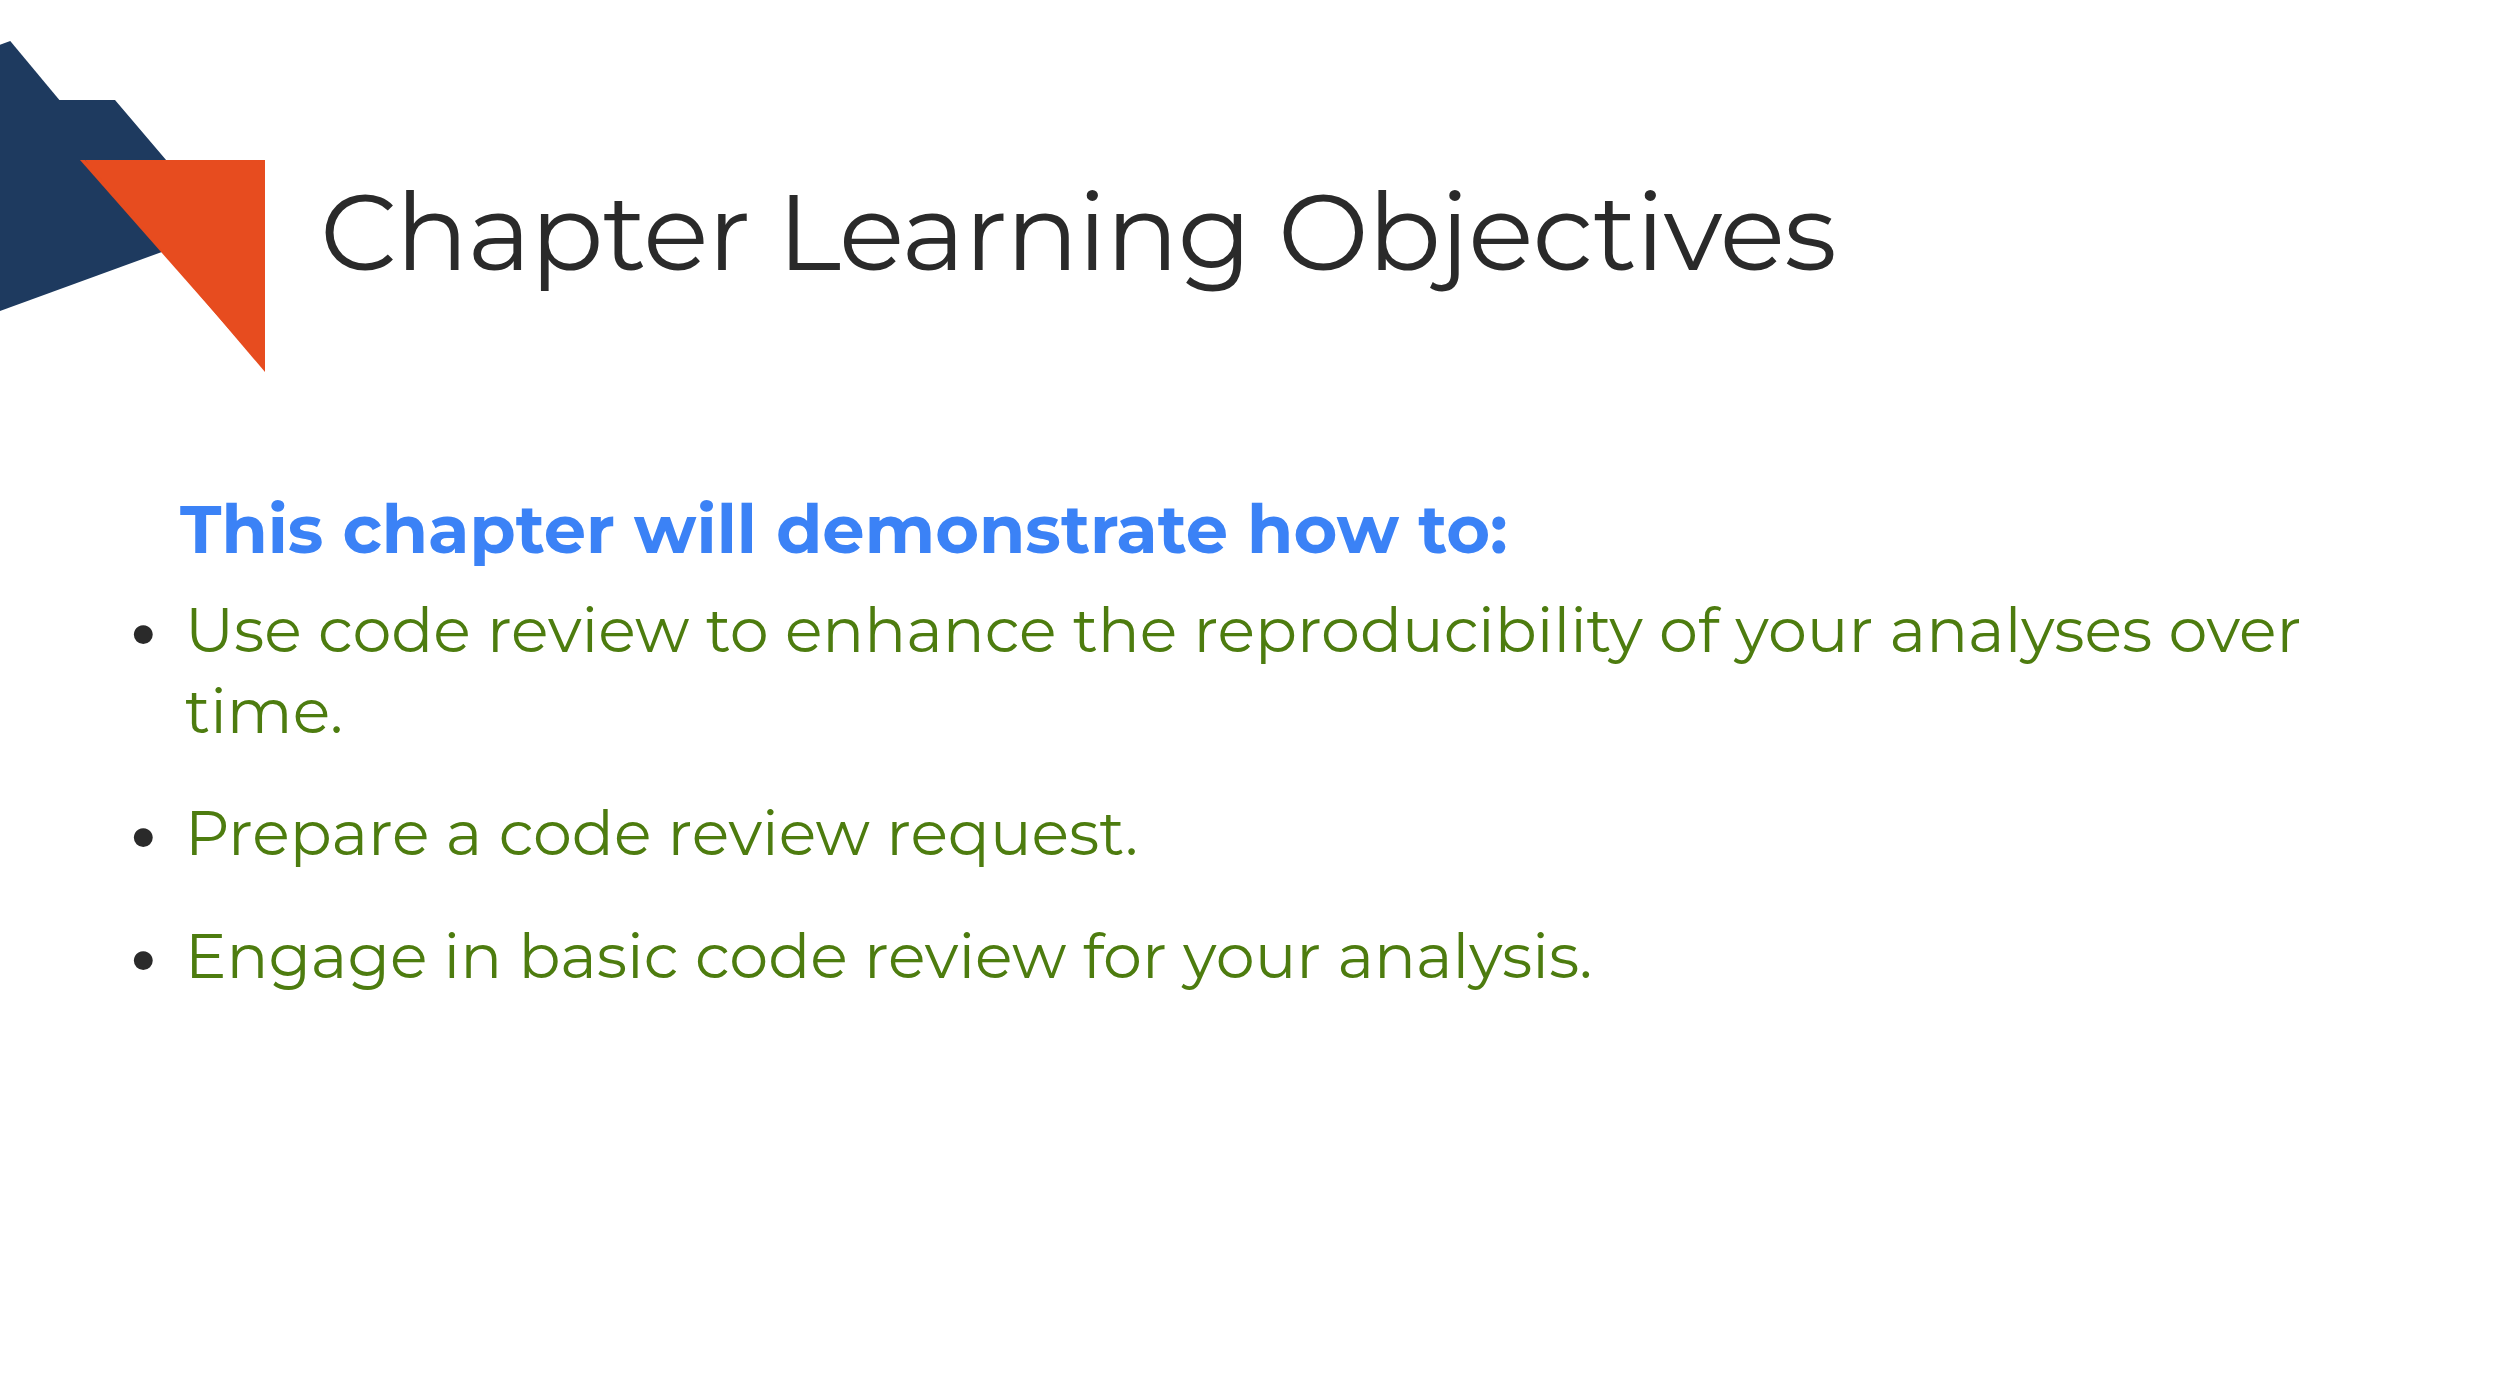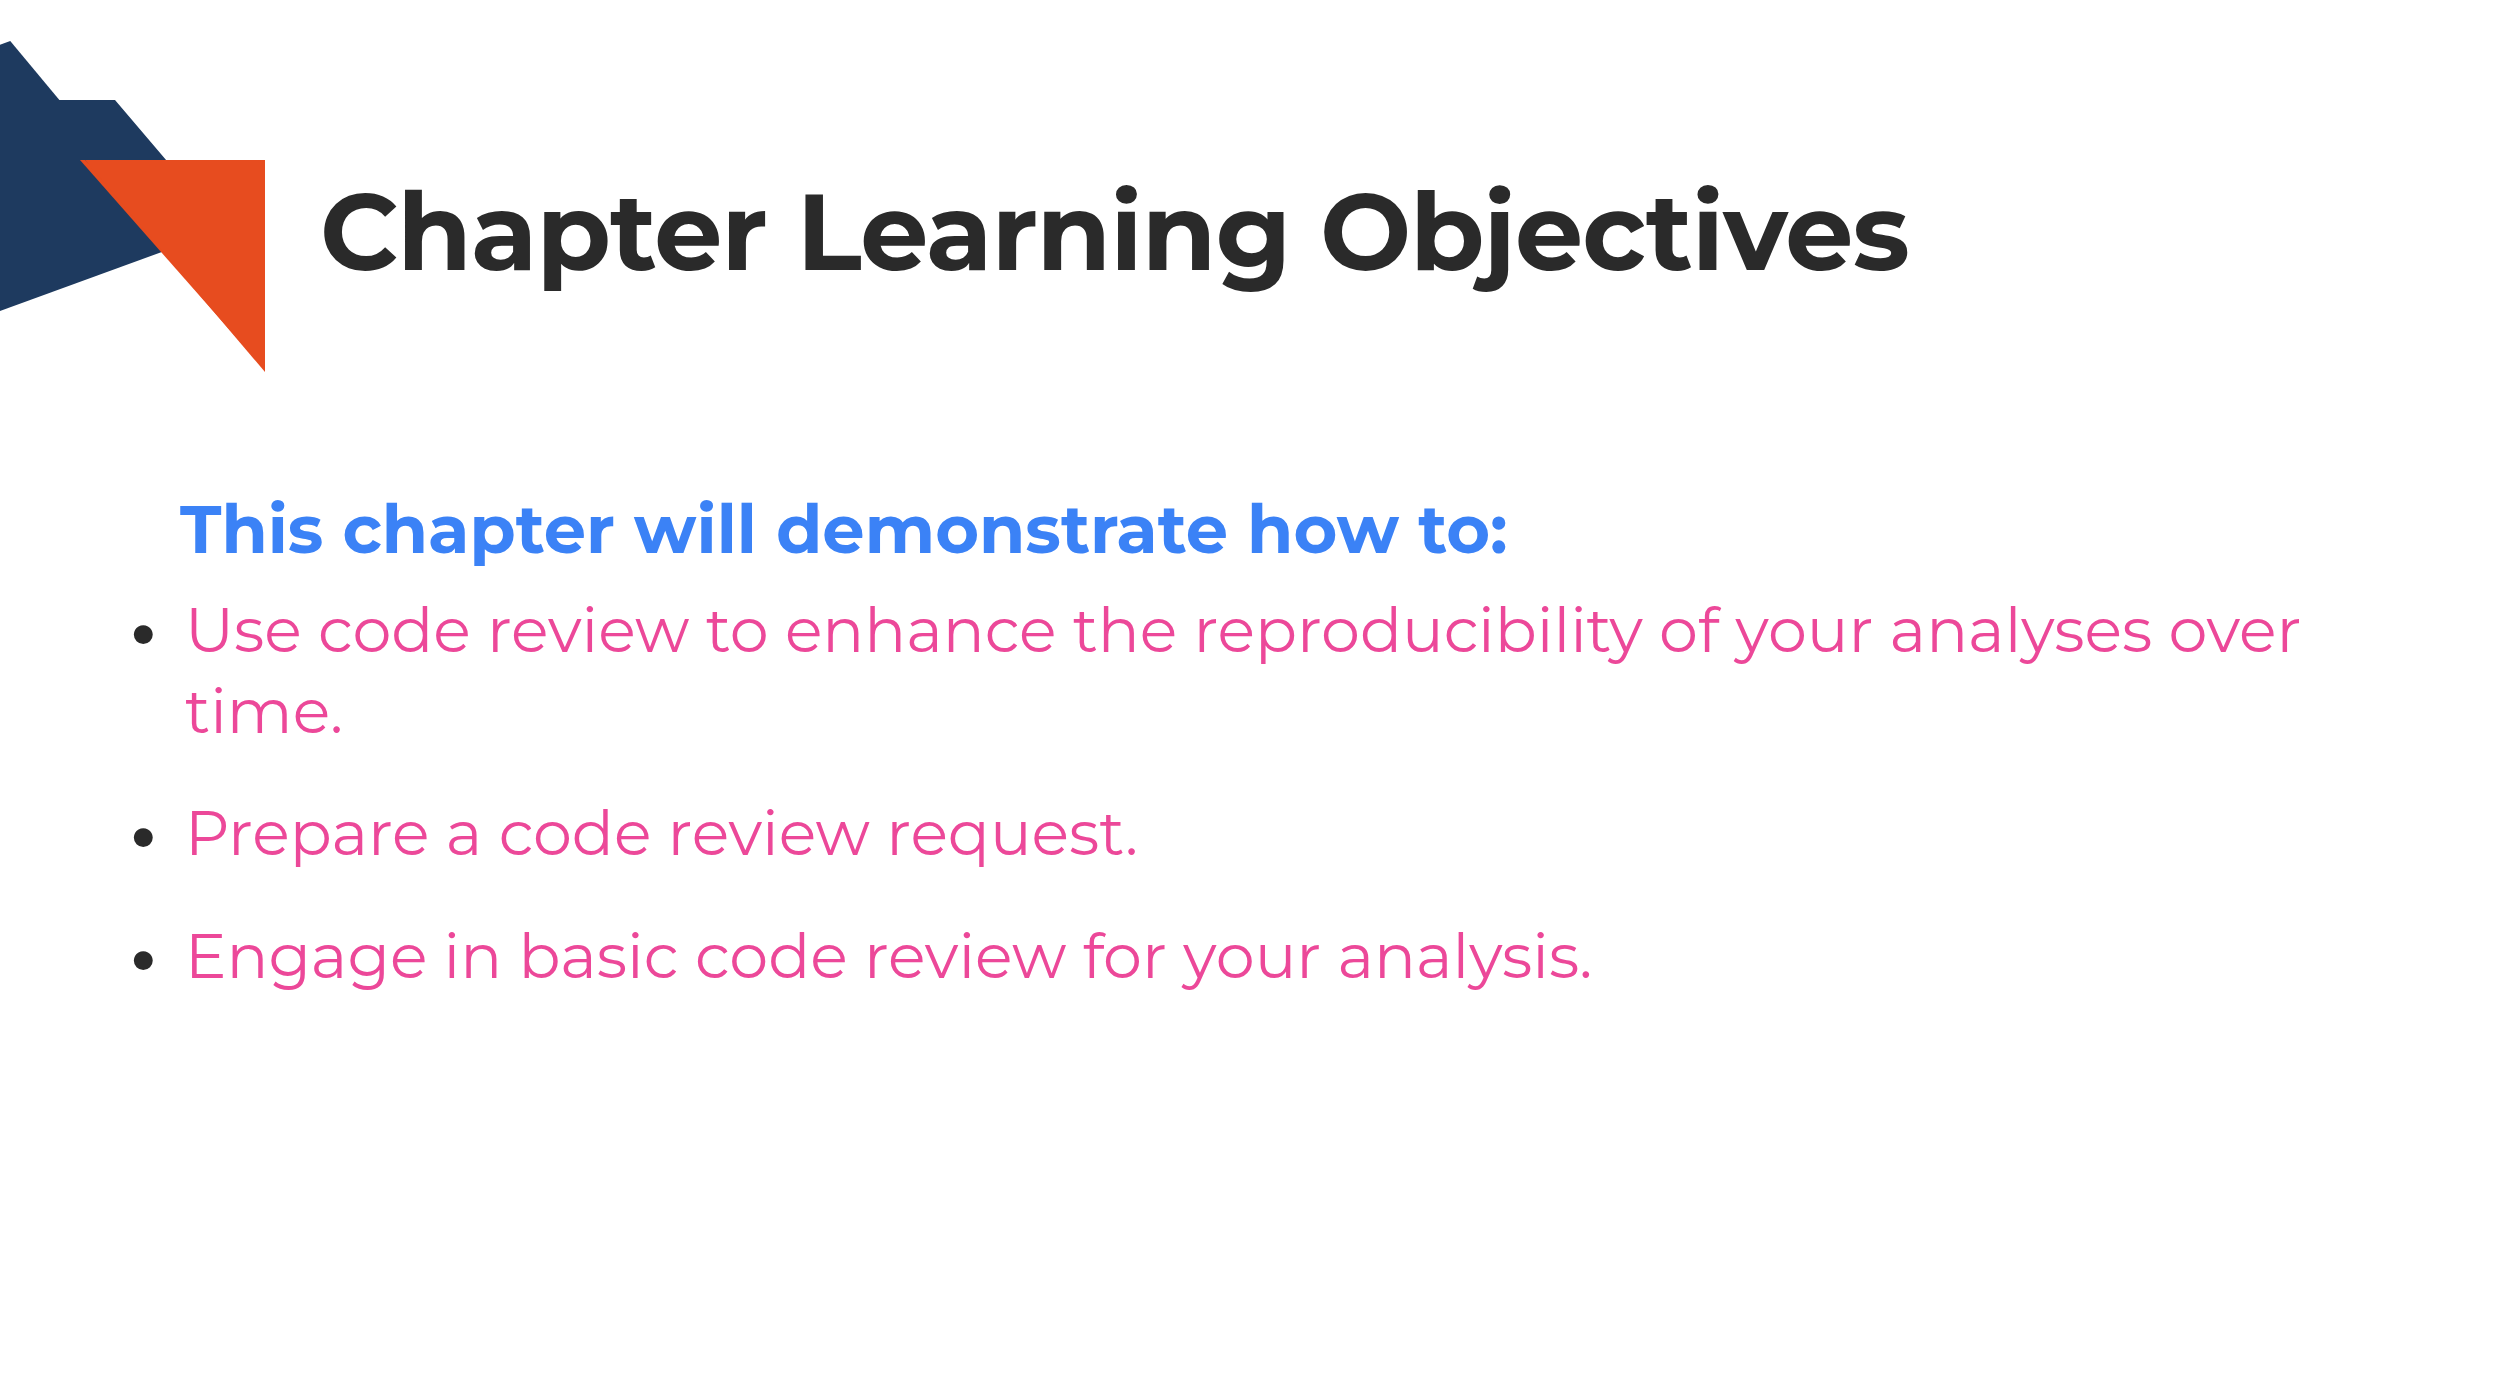--- a/index.html
+++ b/index.html
@@ -21,21 +21,21 @@
       left: 0;
       width: 300px;
       height: 400px;
       pointer-events: none;
     }
     .title {
       position: absolute;
       top: 165px;
       left: 320px;
       font-size: 108px;
-      font-weight: 700;
+      font-weight: 400;
       color: #2a2a2a;
       letter-spacing: -1px;
     }
     .intro {
       position: absolute;
       top: 488px;
       left: 180px;
       font-size: 67px;
       font-weight: 700;
       color: #3b82f6;
@@ -43,21 +43,21 @@
     .objectives {
       position: absolute;
       top: 590px;
       left: 130px;
       right: 130px;
       list-style: none;
     }
     .objectives li {
       font-size: 62px;
       font-weight: 400;
-      color: #ec4899;
+      color: #4d7c0f;
       line-height: 1.3;
       margin-bottom: 42px;
       padding-left: 55px;
       position: relative;
     }
     .objectives li::before {
       content: "●";
       position: absolute;
       left: 0;
       top: 0;

